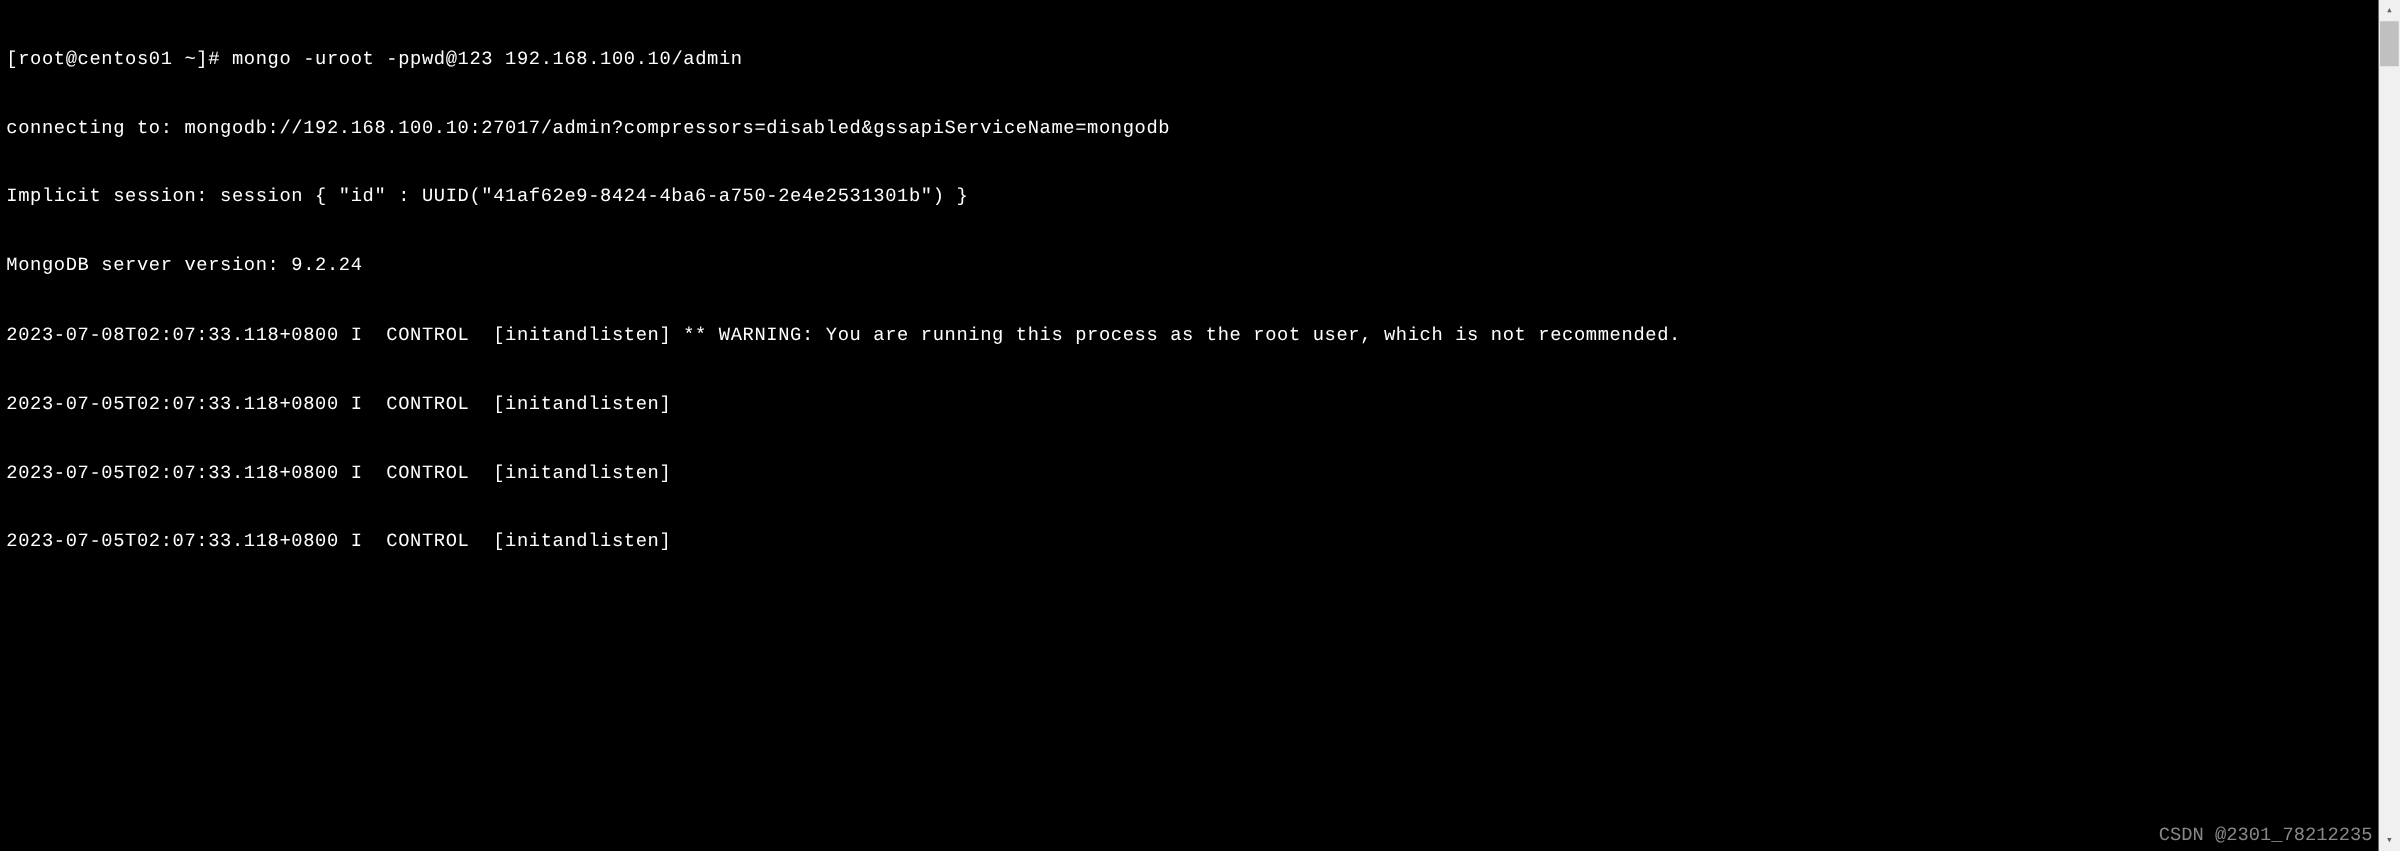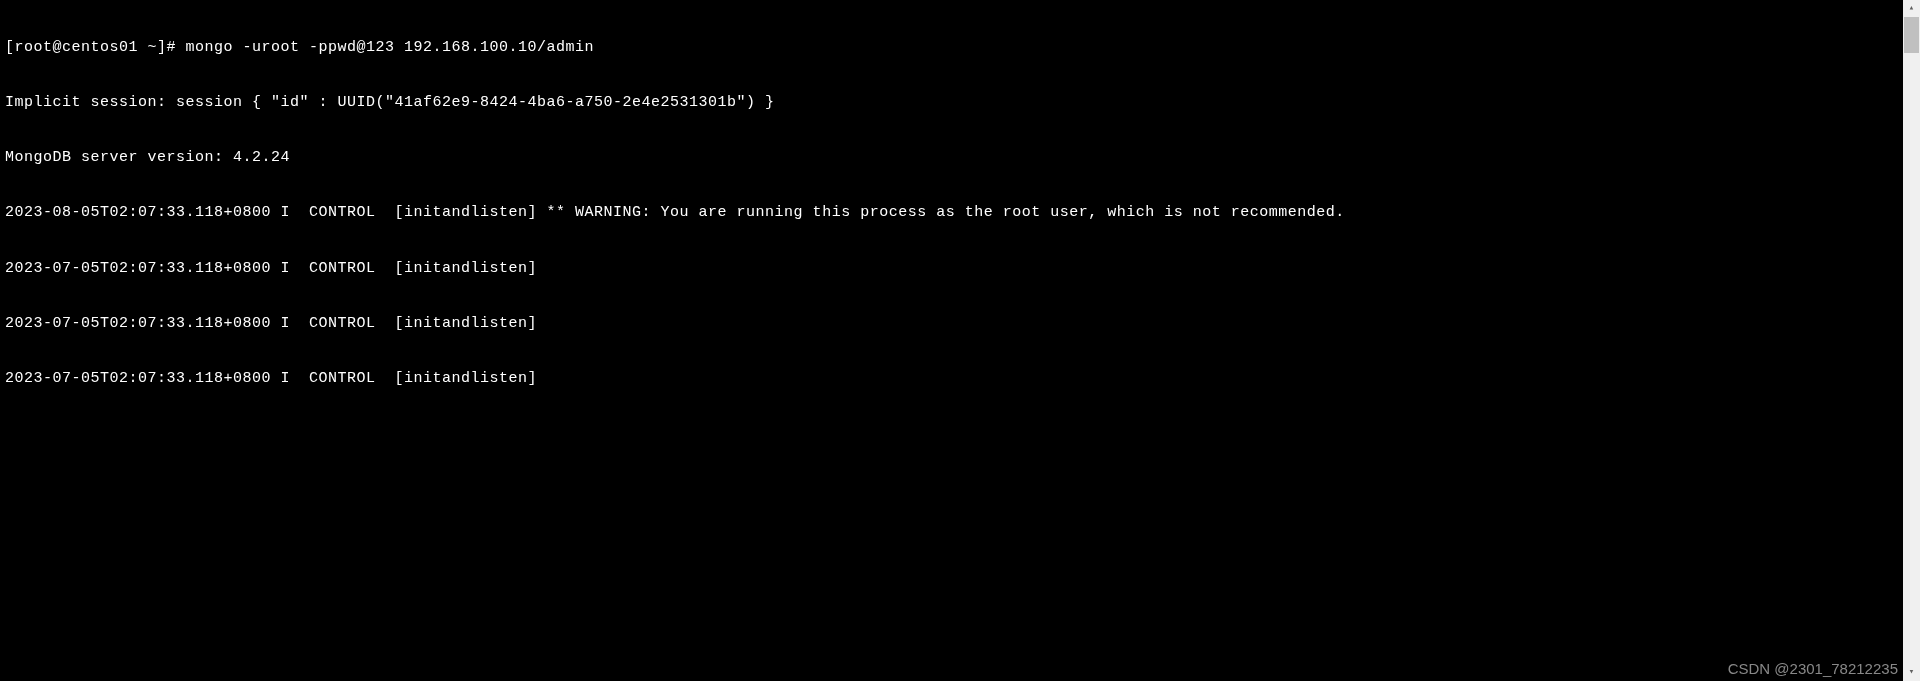--- a/index.html
+++ b/index.html
@@ -63,32 +63,33 @@
       color: #606060;
     }
     .scroll-arrow.top { top: 0; }
     .scroll-arrow.bottom { bottom: 0; }
     .watermark {
       position: absolute;
       bottom: 3px;
       right: 22px;
       color: #888888;
       font-size: 15px;
-      font-family: Liberation Sans, sans-serif;
+      font-family: Liberation Mono, monospace;
       letter-spacing: 0;
     }
   </style>
 </head>
 <body>
 
 <div class="terminal">
   <span class="line"><span>[root@centos01 ~]#</span> <span>mongo -uroot -ppwd@123 192.168.100.10/admin</span></span>
+  <span class="line">connecting to: mongodb://192.168.100.10:27017/admin?compressors=disabled&amp;gssapiServiceName=mongodb</span>
   <span class="line">Implicit session: session { "id" : UUID("41af62e9-8424-4ba6-a750-2e4e2531301b") }</span>
-  <span class="line">MongoDB server version: 4.2.24</span>
-  <span class="line">2023-08-05T02:07:33.118+0800 I  CONTROL  [initandlisten] ** WARNING: You are running this process as the root user, which is not recommended.</span>
+  <span class="line">MongoDB server version: 9.2.24</span>
+  <span class="line">2023-07-08T02:07:33.118+0800 I  CONTROL  [initandlisten] ** WARNING: You are running this process as the root user, which is not recommended.</span>
   <span class="line">2023-07-05T02:07:33.118+0800 I  CONTROL  [initandlisten]</span>
   <span class="line">2023-07-05T02:07:33.118+0800 I  CONTROL  [initandlisten]</span>
   <span class="line">2023-07-05T02:07:33.118+0800 I  CONTROL  [initandlisten]</span>
   
   
   
   
   
   
   <span class="line"></span>

